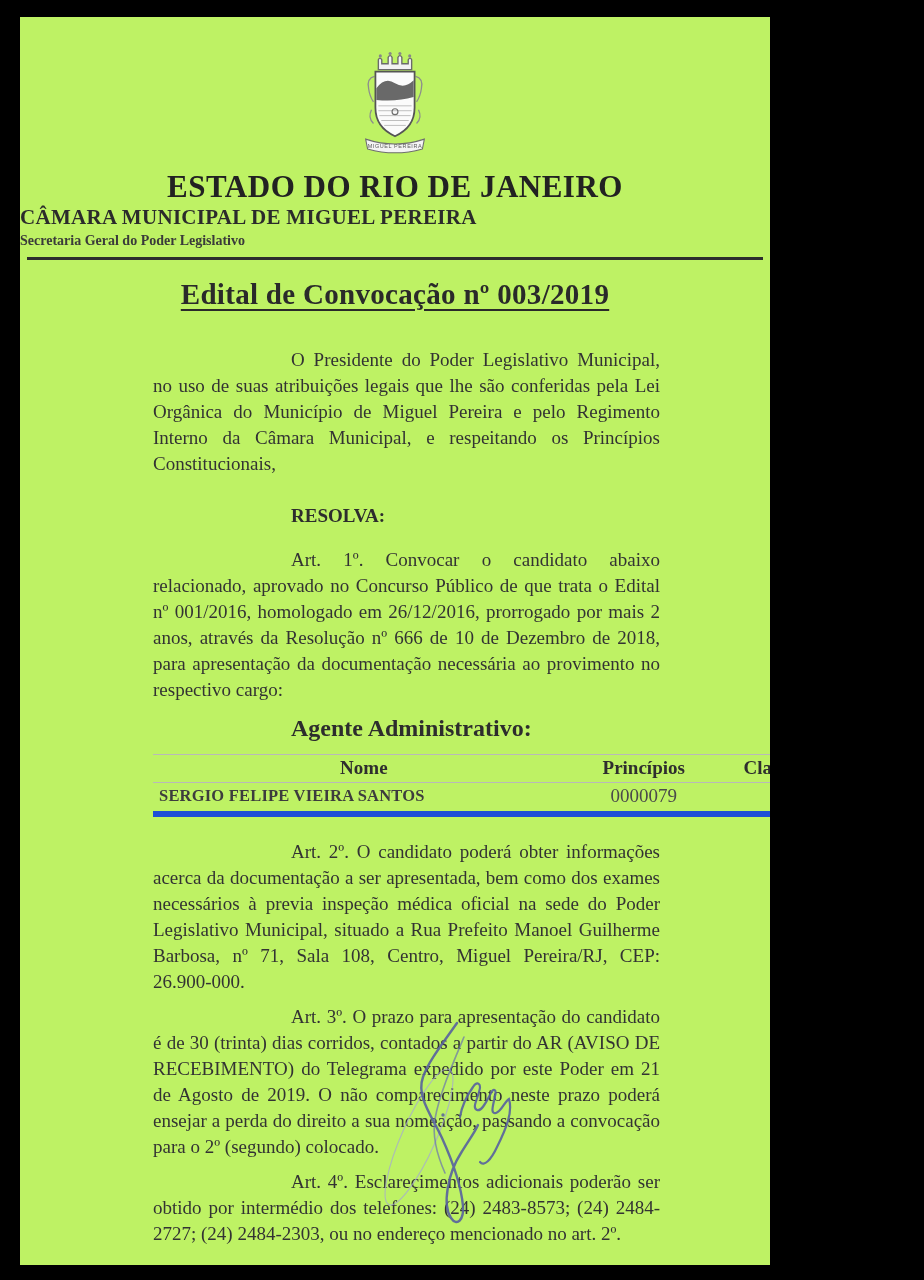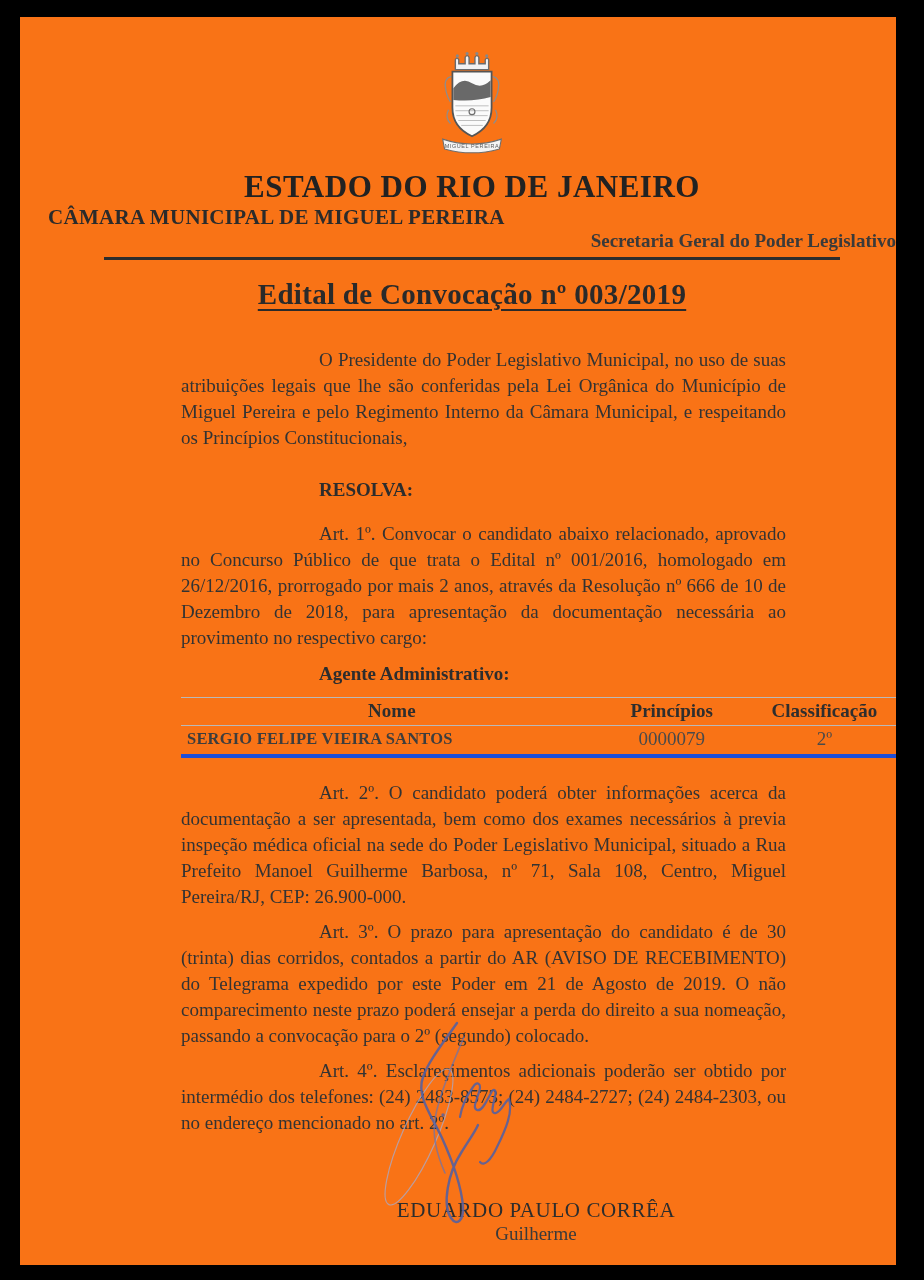--- a/index.html
+++ b/index.html
@@ -5,37 +5,36 @@
   html,body{margin:0;padding:0;background:#1a1a1a;}
   *{box-sizing:border-box;}
   .frame{
     width:924px;height:1280px;
     background:#000;
     padding:17px 20px 15px 20px;
     font-family:"Liberation Serif","DejaVu Serif",serif;
   }
   .paper{
     position:relative;
-    width:876px;height:1248px;
-    background:#f97316;
+    width:750px;height:1248px;
+    background:#bef264;
     color:#2e2e2e;
     overflow:hidden;
-    padding-left:28px;
   }
   .crest{width:94px;margin:34px auto 10px auto;display:block;}
   .hdr1{
     text-align:center;font-size:31px;font-weight:bold;color:#222;
     letter-spacing:0.5px;line-height:32px;
   }
   .hdr2{
     font-size:21px;font-weight:bold;color:#2b2b2b;
     letter-spacing:0.3px;line-height:24px;margin-top:2px;
   }
   .hdr3{
-    text-align:right;font-size:19px;font-weight:bold;color:#3a3a3a;
+    text-align:left;font-size:14px;font-weight:bold;color:#3a3a3a;
     line-height:22px;margin-top:1px;
   }
   .hrule{
     width:736px;margin:5px auto 0 auto;height:0;
     border-top:3px solid #2d2d2d;
   }
   .doc-title{
     text-align:center;margin-top:18px;
     font-size:29px;font-weight:bold;color:#2a2a2a;
     letter-spacing:0.3px;
@@ -53,34 +52,34 @@
     color:#333;
   }
   .p-intro{margin-top:36px !important;}
   .p-resolva{
     margin:28px 0 0 271px;
     font-size:19px;font-weight:bold;color:#2d2d2d;
   }
   .p-art1{margin-top:20px !important;}
   .p-cargo{
     margin:12px 0 0 271px;
-    font-size:19px;font-weight:bold;color:#2d2d2d;
+    font-size:24px;font-weight:bold;color:#2d2d2d;
   }
   table.cand{
     width:727px;margin:12px 0 0 133px;
     border-collapse:collapse;
     font-size:19px;color:#3a3a3a;
   }
   table.cand th{
     font-weight:bold;text-align:center;color:#2e2e2e;
     border-top:1px solid #b9b9b9;border-bottom:1px solid #b9b9b9;
     padding:1px 4px 2px 4px;line-height:24px;
   }
   table.cand td{
-    text-align:center;border-bottom:4px solid #1d4ed8;
+    text-align:center;border-bottom:6px solid #1d4ed8;
     padding:1px 4px 3px 4px;line-height:24px;color:#4a4a4a;
   }
   table.cand td.name{
     text-align:left;font-weight:bold;font-size:16.5px;
     letter-spacing:0.2px;color:#3d3d3d;padding-left:6px;
   }
   .p-art2{margin-top:22px !important;}
   .p-art3{margin-top:9px !important;}
   .p-art4{margin-top:9px !important;}
   .sigblock{

